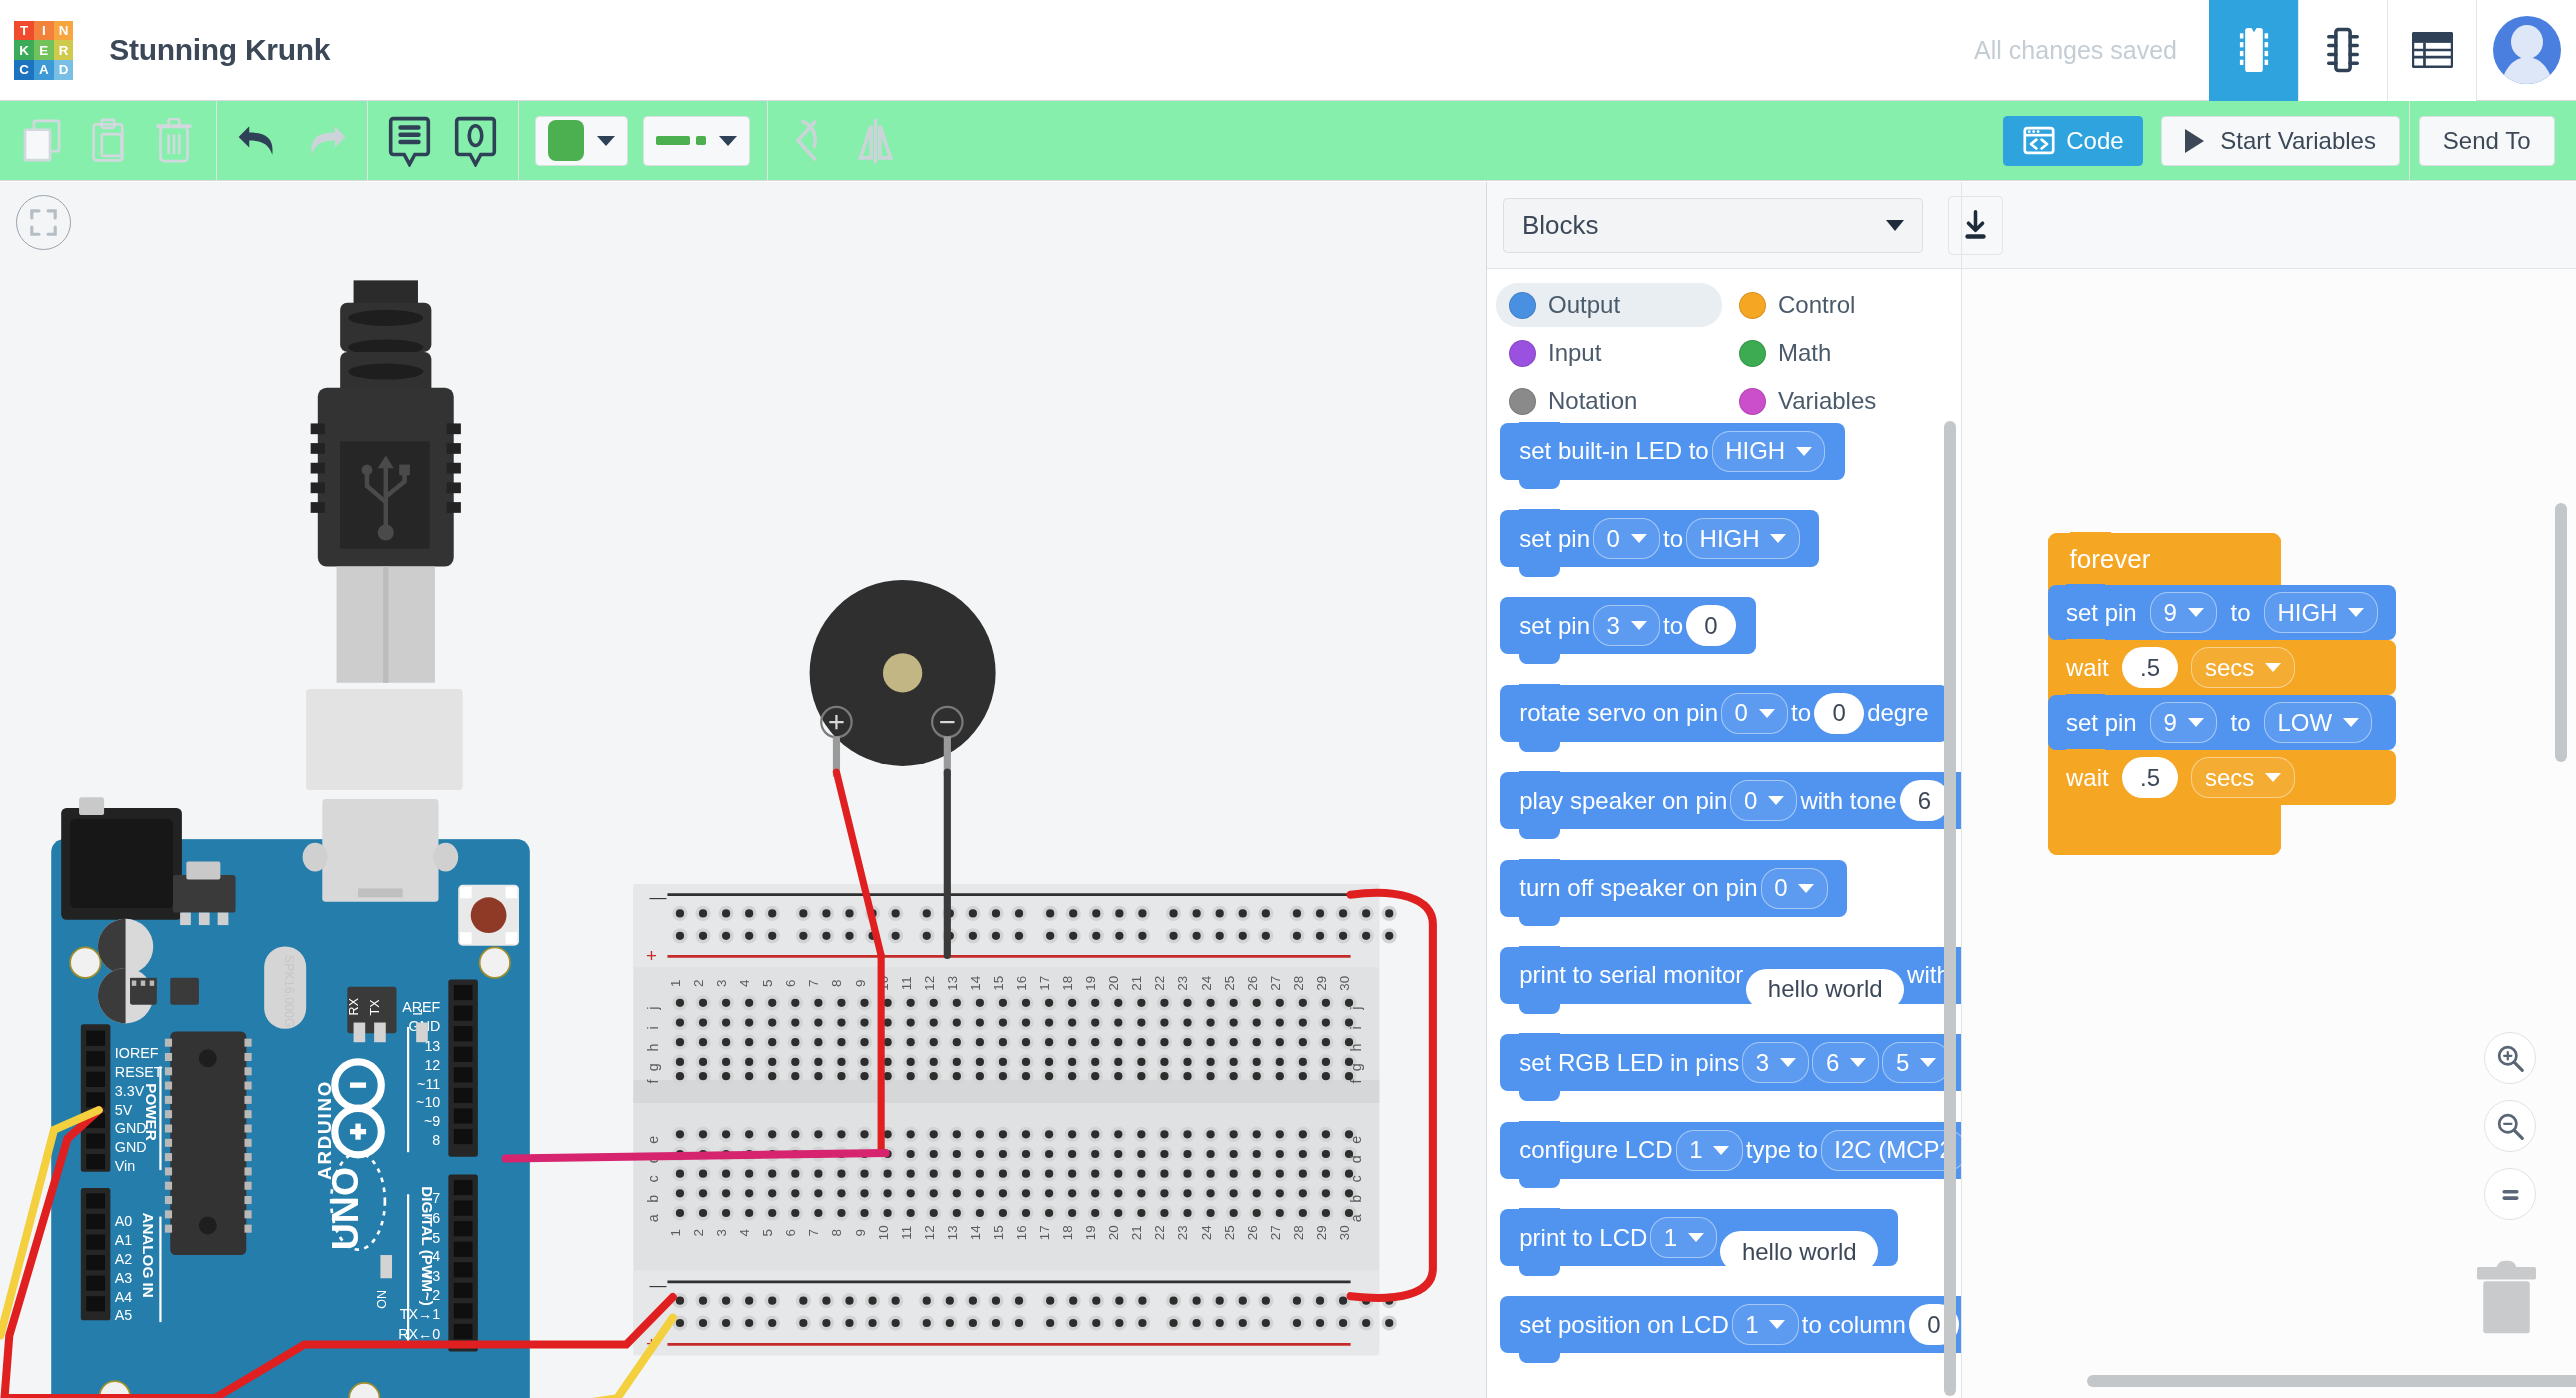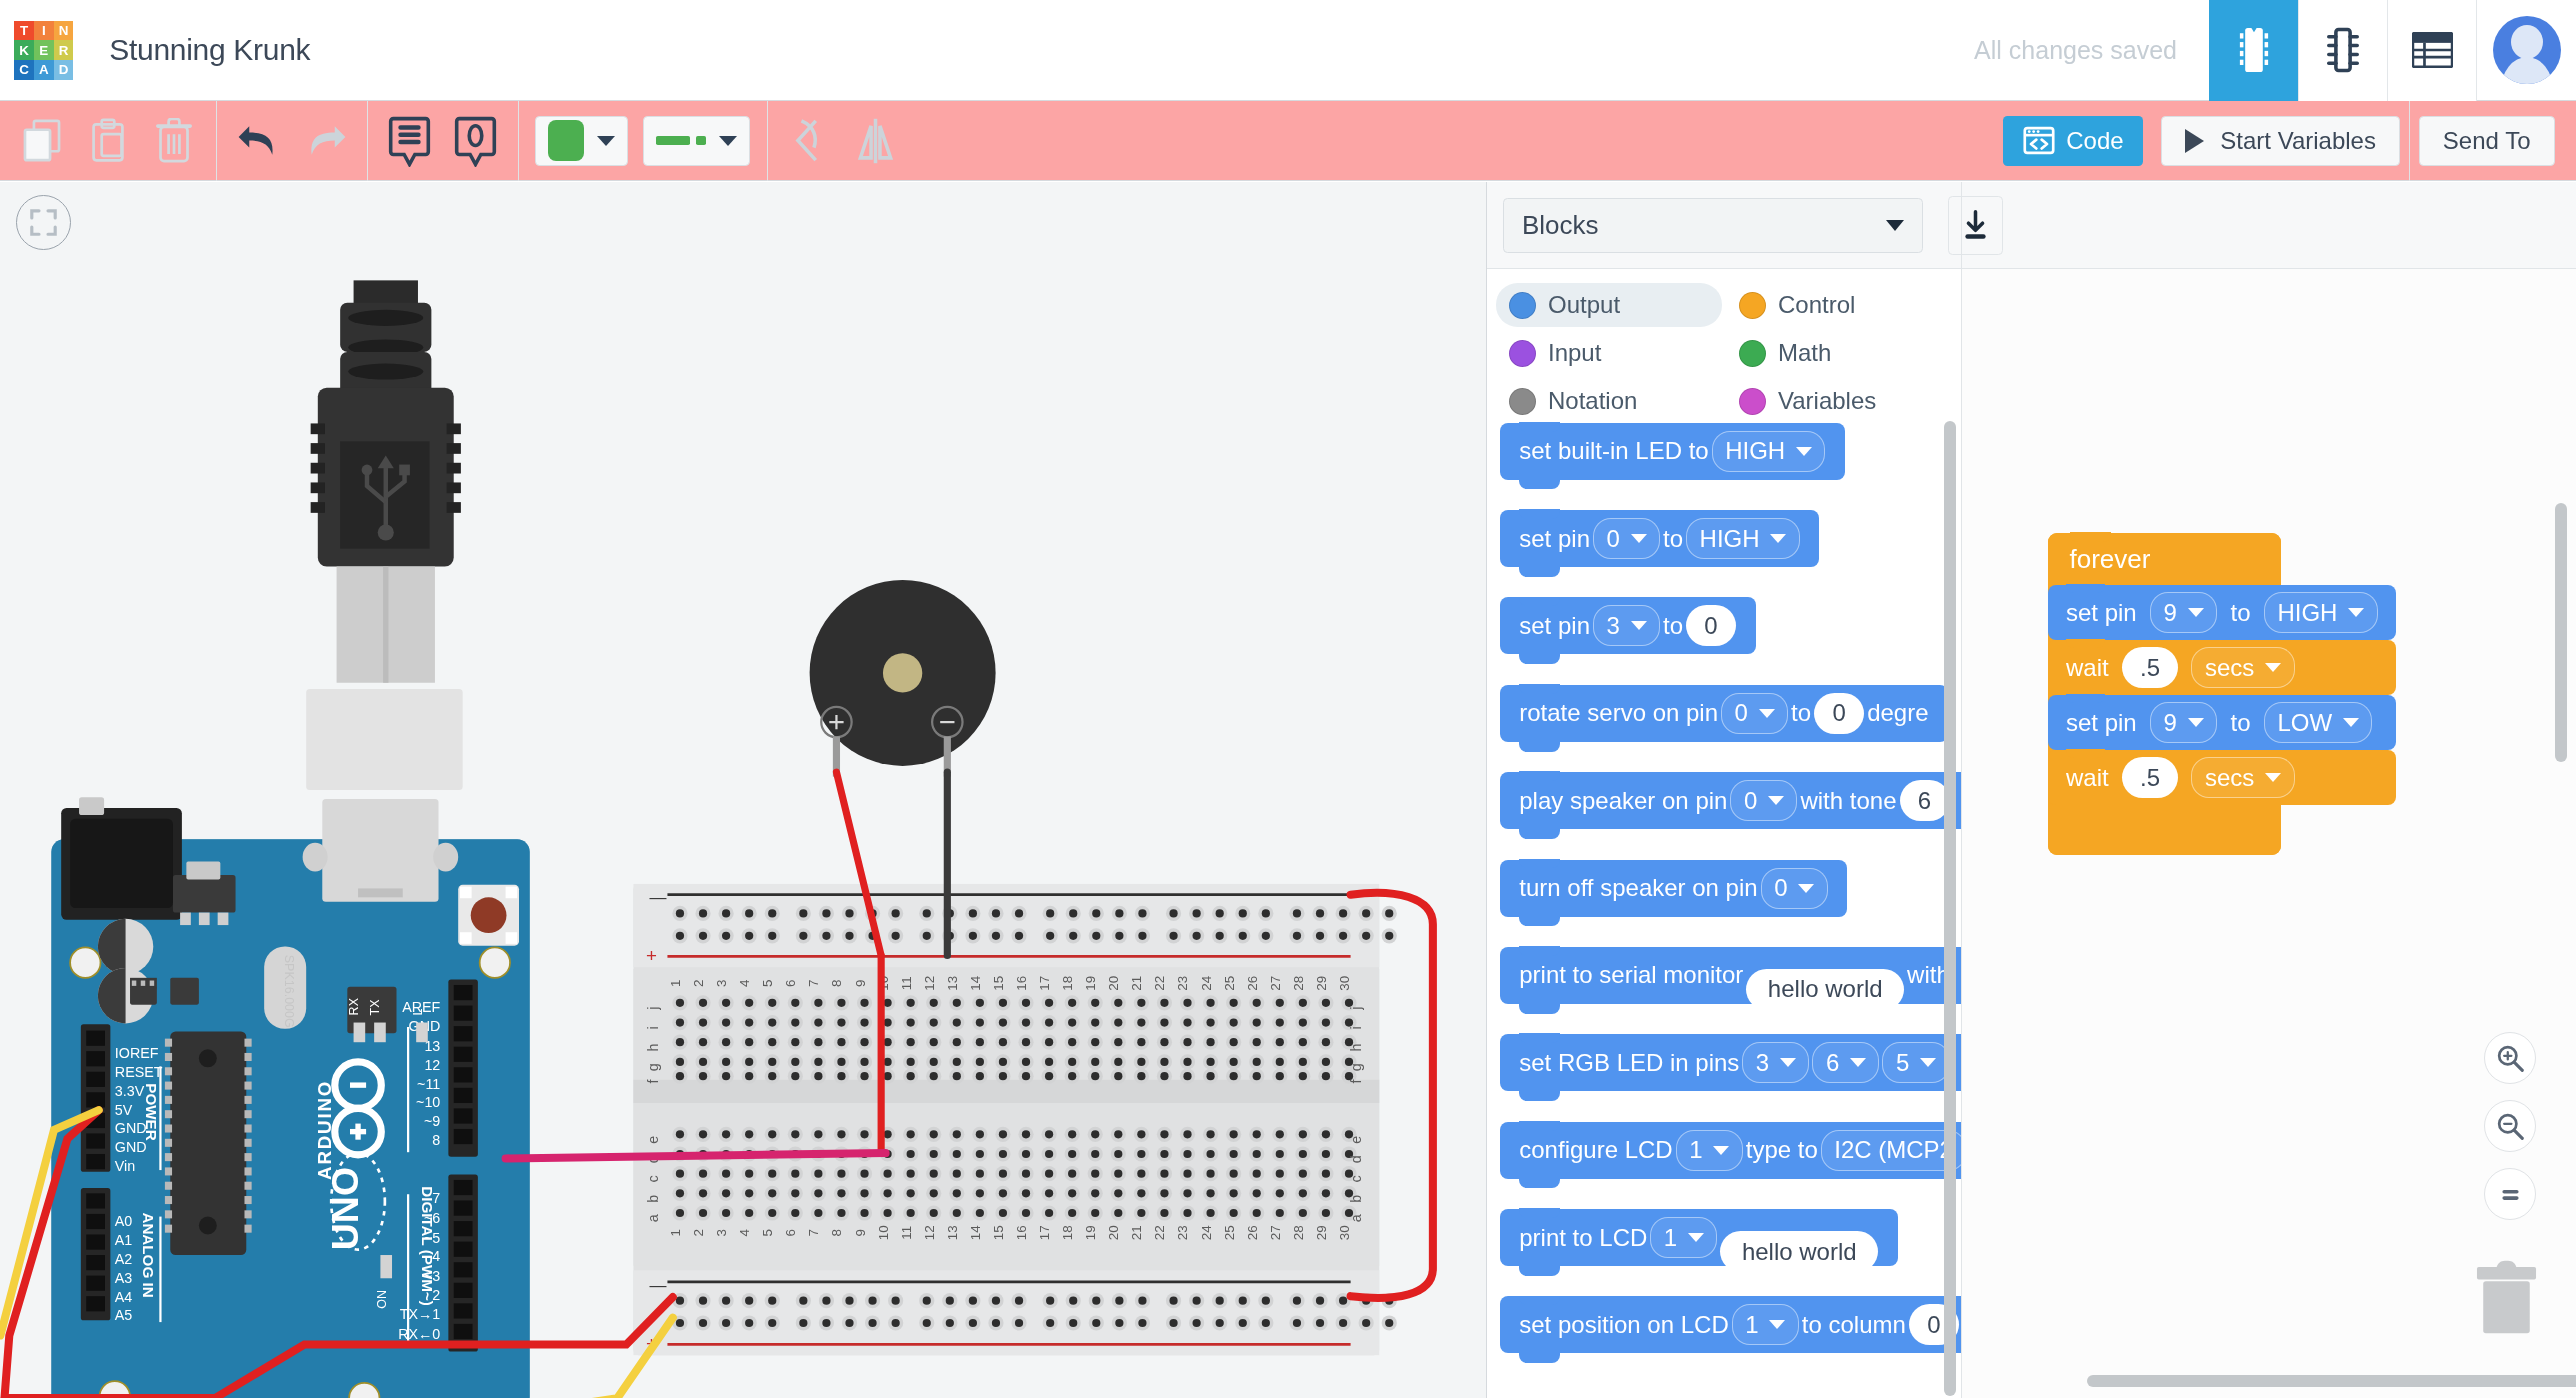--- a/index.html
+++ b/index.html
@@ -18,21 +18,21 @@
   }
   .logo-grid {
     margin-left: 14.3px; width: 59px; height: 59px;
     display: grid; grid-template-columns: repeat(3, 19.7px); grid-template-rows: repeat(3, 19.7px);
   }
   .logo-cell {
     display: flex; align-items: center; justify-content: center;
     color: #fff; font-weight: bold; font-size: 13.4px; font-family: "Liberation Sans", sans-serif;
   }
   .doc-title {
-    margin-left: 36px; font-size: 30px; color: #3c4858; font-weight: normal;
+    margin-left: 36px; font-size: 30px; color: #3c4858; font-weight: bold;
     letter-spacing: -0.3px;
   }
   .header-right { margin-left: auto; display: flex; align-items: center; height: 101px; }
   .saved-text { font-size: 25px; color: #c5cdd4; padding-right: 32px; }
   .hdr-btn {
     width: 89px; height: 101px; display: flex; align-items: center; justify-content: center;
     border-left: 0.9px solid #e3e7ea; background: #fff; cursor: pointer;
   }
   .hdr-btn.active { background: #2ea3dd; border-left: none; }
   .avatar-wrap {
@@ -48,21 +48,21 @@
     width:32px; height:34px; border-radius:50%; background:#dde7f7;
   }
   .avatar::after {
     content:''; position:absolute; left:50%; top:60%; transform:translateX(-50%);
     width:52px; height:47px; border-radius:50% 50% 0 0 / 70% 70% 0 0; background:#dde7f7;
   }
 
   
   .toolbar {
     position: absolute; top: 101px; left: 0; width: 2576px; height: 80px;
-    background: #fca5a5; border-bottom: 0.9px solid #d6dade;
+    background: #86efac; border-bottom: 0.9px solid #d6dade;
     display: flex; align-items: center;
   }
   .tb-group { display: flex; align-items: center; height: 80px; padding: 0 9px; }
   .tb-sep { width: 0.9px; height: 80px; background: #dfe3e6; }
   .tb-icon {
     width: 66px; height: 80px; display: flex; align-items: center; justify-content: center;
     cursor: pointer;
   }
   .tb-select {
     height: 50px; min-width: 89px; border: 0.9px solid #dadfe3; border-radius: 4.5px;

